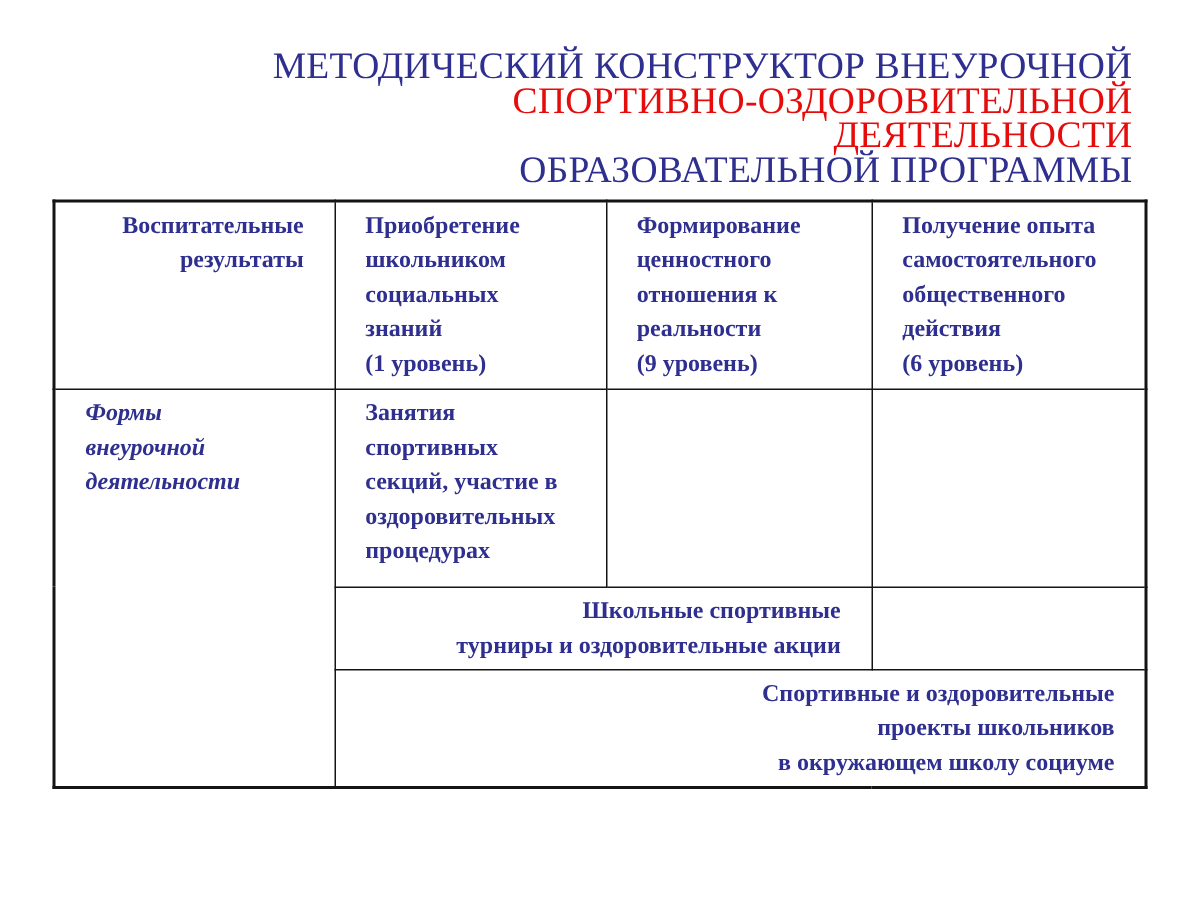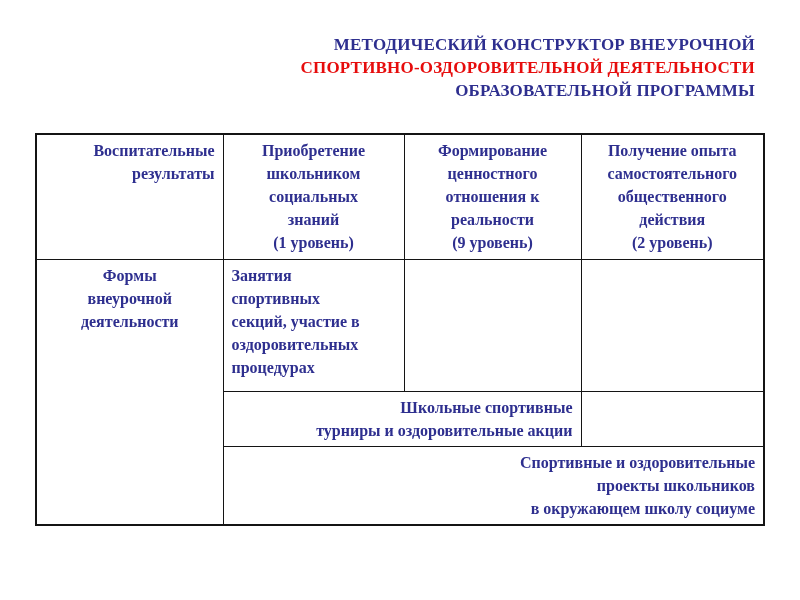--- a/index.html
+++ b/index.html
@@ -17,49 +17,49 @@
   }
   .slide{
     position:relative;
     width:800px;height:600px;
     background:var(--bg);
   }
   .title{
     position:absolute;
     top:33px;right:45px;left:150px;
     text-align:right;
-    font-weight:bold;
-    font-size:17px;
+    font-weight:normal;
+    font-size:25px;
     line-height:23px;
     color:var(--navy);
     letter-spacing:0.2px;
   }
   .title .t-line{display:block;}
   .title .t-red{color:var(--red);}
   table.matrix{
     position:absolute;
     left:35px;top:133px;
     width:728px;
     border-collapse:collapse;
     table-layout:fixed;
     border:2px solid var(--border);
   }
   table.matrix td{
     border:1.5px solid var(--border);
     vertical-align:top;
     font-weight:bold;
     font-size:16px;
     line-height:23px;
-    padding:4px 8px;
+    padding:4px 20px;
     white-space:pre-line;
     color:var(--navy);
   }
   td.hdr-left{text-align:right;padding-right:11px;}
-  td.hdr{text-align:center;}
-  td.row-label{text-align:center;color:var(--navy);}
+  td.hdr{}
+  td.row-label{text-align:left;color:var(--navy);font-style:italic;}
   td.red-cell{color:var(--red);}
   td.align-left{text-align:left;}
   td.align-right{text-align:right;margin-left:35px;}
 </style>
 </head>
 <body>
 
 <div class="slide">
 
   <div class="title">
@@ -86,21 +86,21 @@
 (1 уровень)</td>
         <td class="hdr">Формирование
 ценностного
 отношения к
 реальности
 (9 уровень)</td>
         <td class="hdr">Получение опыта
 самостоятельного
 общественного
 действия
-(2 уровень)</td>
+(6 уровень)</td>
       </tr>
       <tr style="height:132px">
         <td class="row-label" rowspan="3">Формы
 внеурочной
 деятельности</td>
         <td class="red-cell align-left">Занятия
 спортивных
 секций, участие в
 оздоровительных
 процедурах</td>

